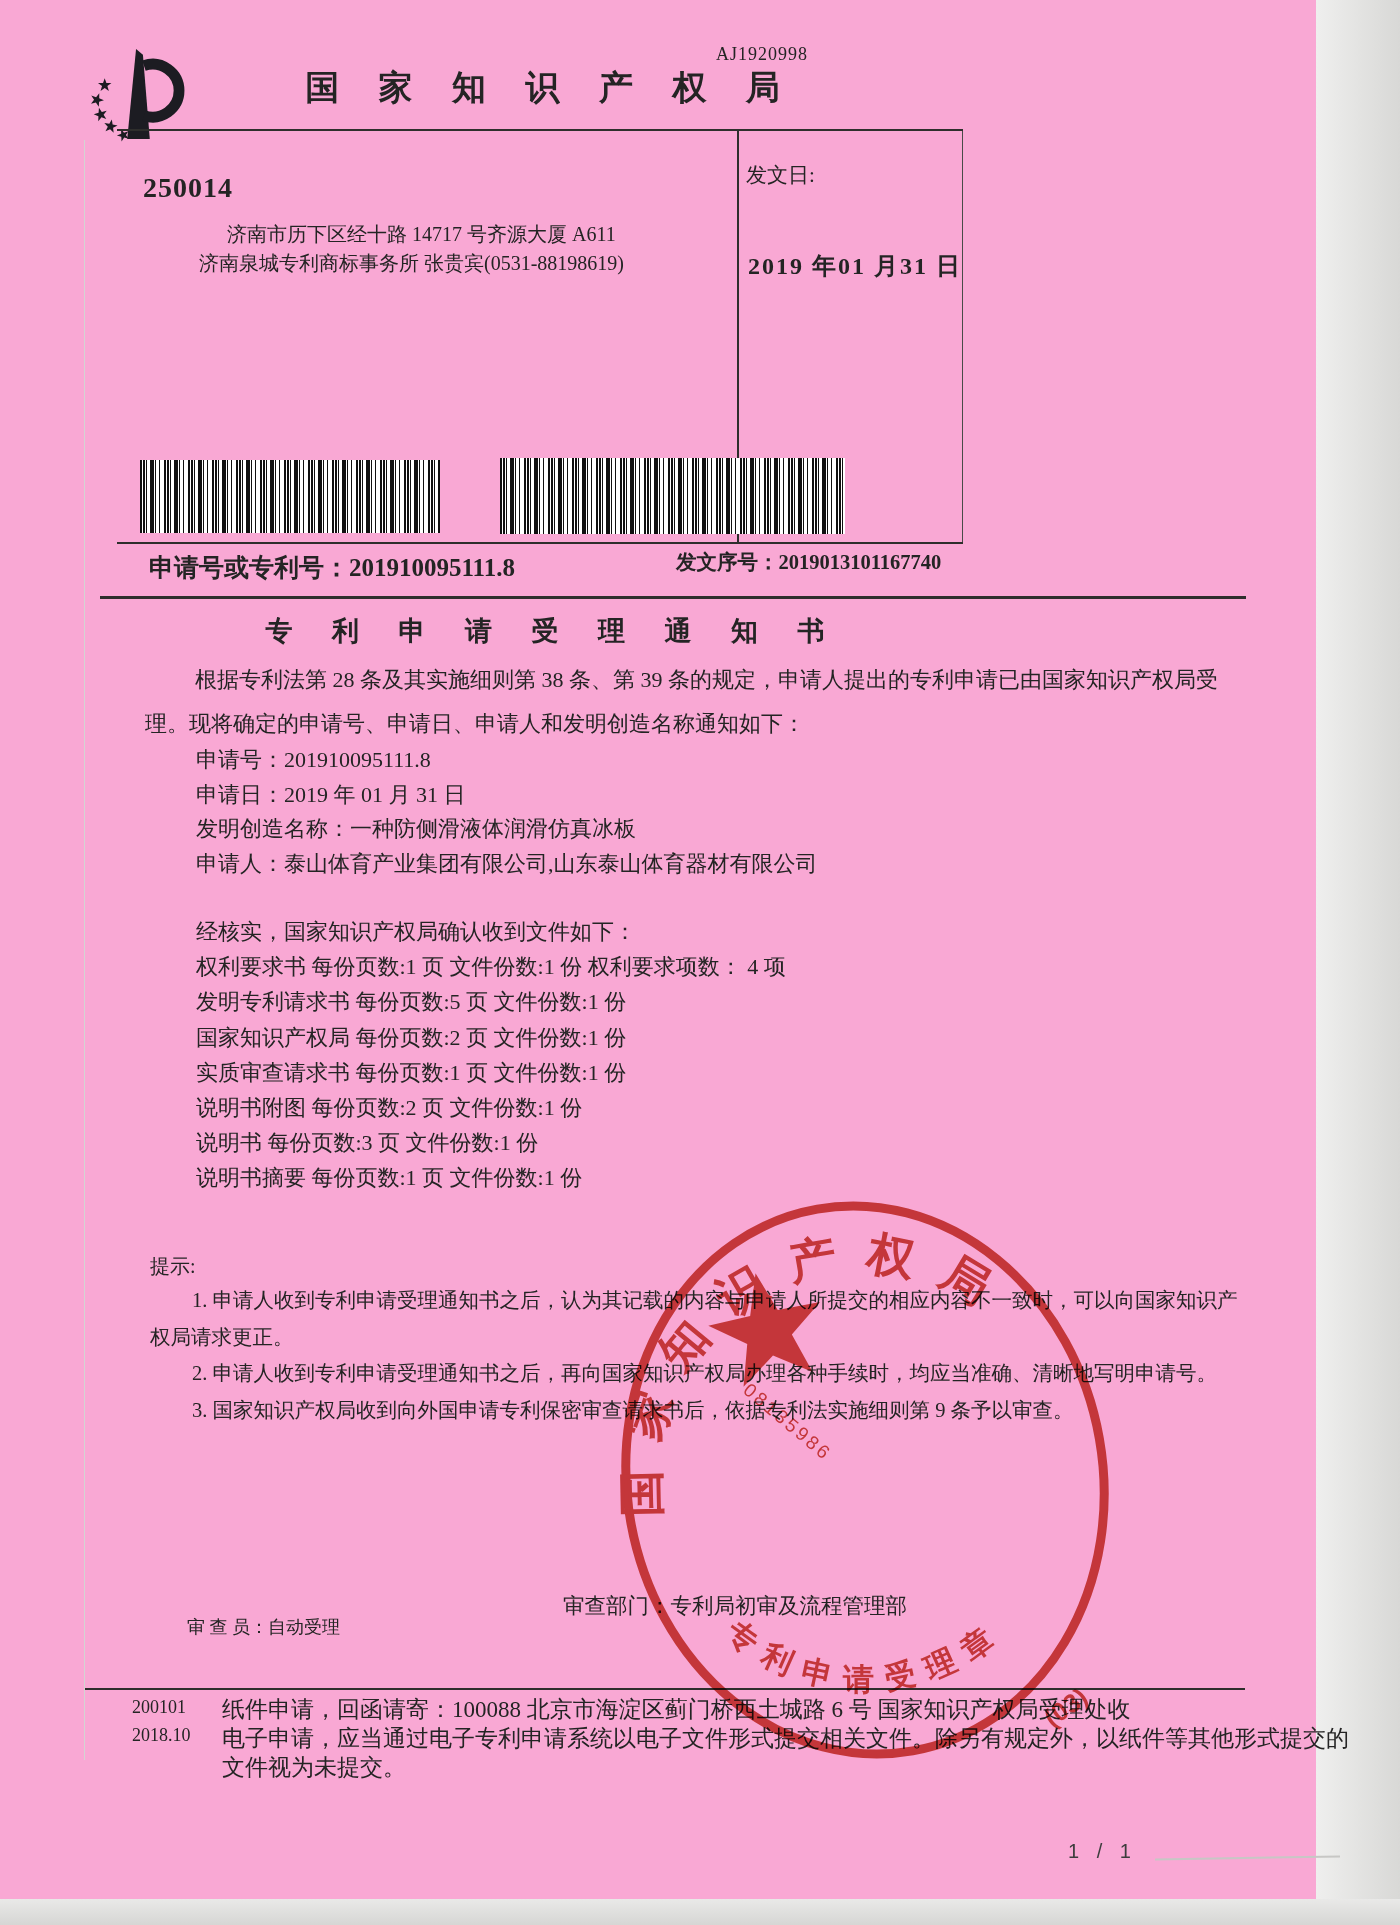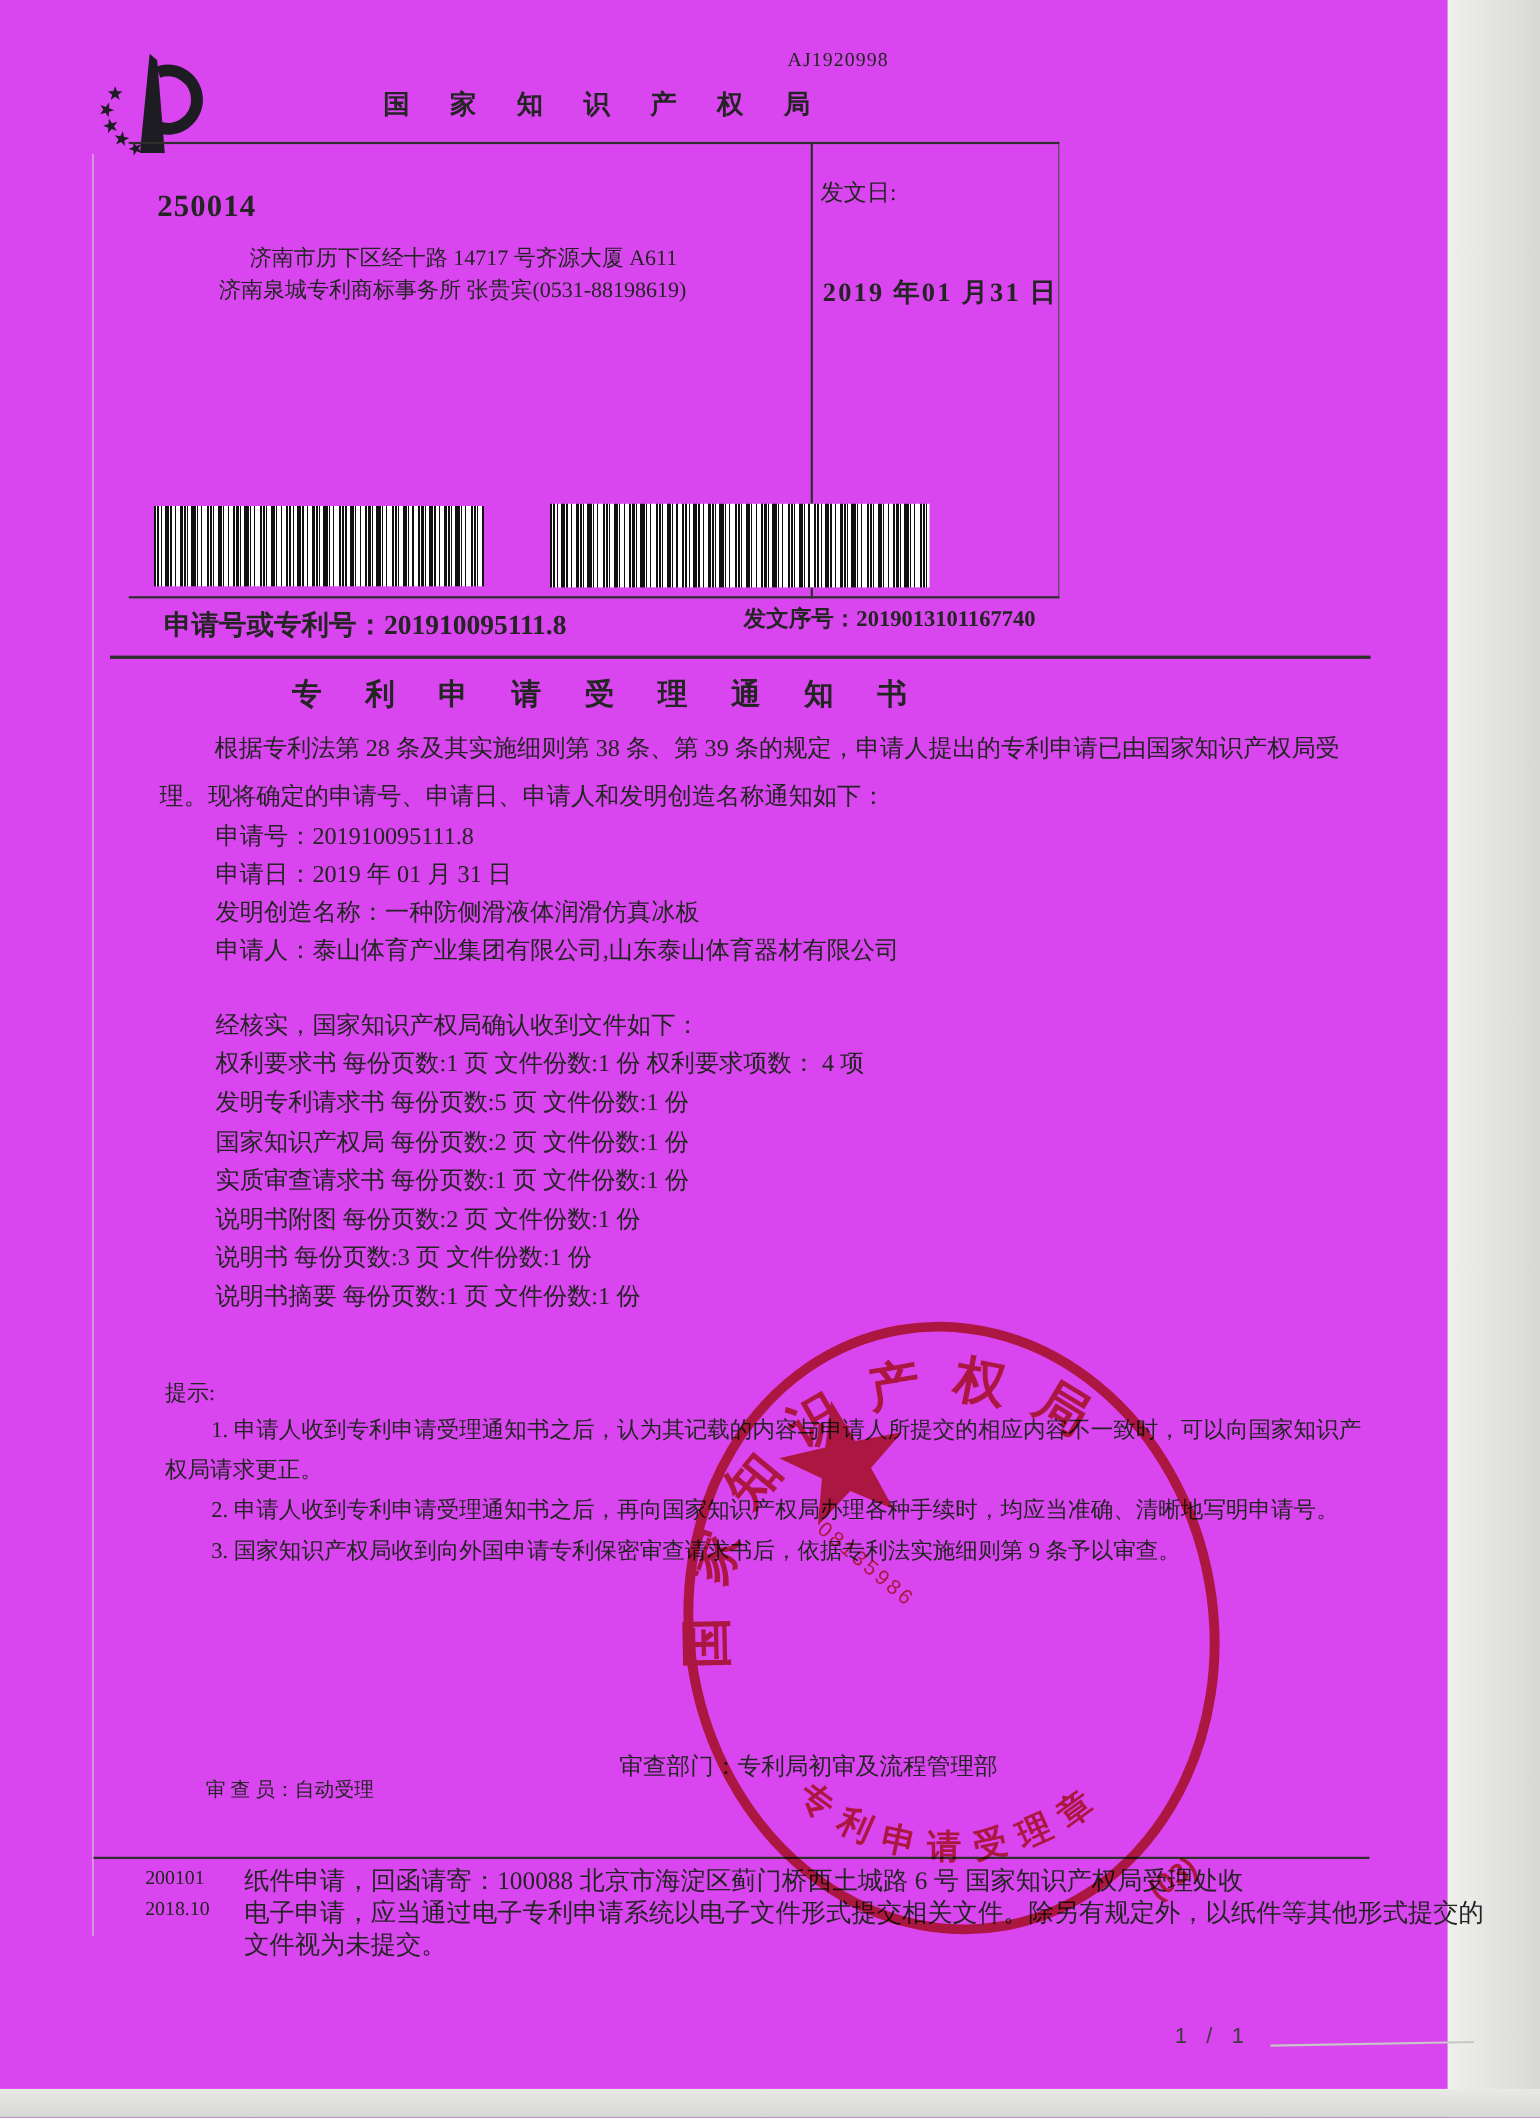--- a/index.html
+++ b/index.html
@@ -1,27 +1,27 @@
 <!DOCTYPE html>
 <html><head>
 <meta charset="utf-8">
 <style>
   html,body{margin:0;padding:0;background:#9a9a9a;}
-  .page{position:relative;width:1400px;height:1925px;background:#d946ef;overflow:hidden;
+  .page{position:relative;width:1400px;height:1925px;background:#f9a8d4;overflow:hidden;
         font-family:"Liberation Serif","DejaVu Serif",serif;color:#242424;}
   .abs{position:absolute;}
   .serif{font-family:"Liberation Serif","DejaVu Serif",serif;}
   .sans{font-family:"Liberation Sans","DejaVu Sans",sans-serif;}
   
   .scan-band-right{left:1316px;top:0;width:84px;height:1925px;background:linear-gradient(to right,#efefee,#d8d8d6);z-index:1;}
   .scan-band-bottom{left:0;top:1899px;width:1400px;height:26px;background:linear-gradient(to bottom,#e9e9e8,#d6d6d4);z-index:1;}
   .paper-edge-left{left:84px;top:140px;width:1px;height:1620px;background:#d4d4d2;z-index:1;}
   
   .doc-code{left:716px;top:44px;font-size:18px;letter-spacing:1px;z-index:2;}
-  .agency-title{left:550px;top:79px;transform:translateX(-50%);font-size:24px;font-weight:bold;
+  .agency-title{left:550px;top:65px;transform:translateX(-50%);font-size:34px;font-weight:bold;
                 letter-spacing:15px;white-space:nowrap;z-index:2;}
   
   .line{background:#2e2e2c;z-index:2;}
   .box-top{left:117px;top:129px;width:846px;height:2px;}
   .box-bottom{left:117px;top:542px;width:846px;height:2px;}
   .box-vdiv{left:737px;top:129px;width:2px;height:415px;}
   .box-right{left:962px;top:129px;width:1px;height:415px;background:#4a4a48;}
   .ref-underline{left:100px;top:596px;width:1146px;height:3px;}
   .footer-sep{left:85px;top:1688px;width:1160px;height:2px;}
   

